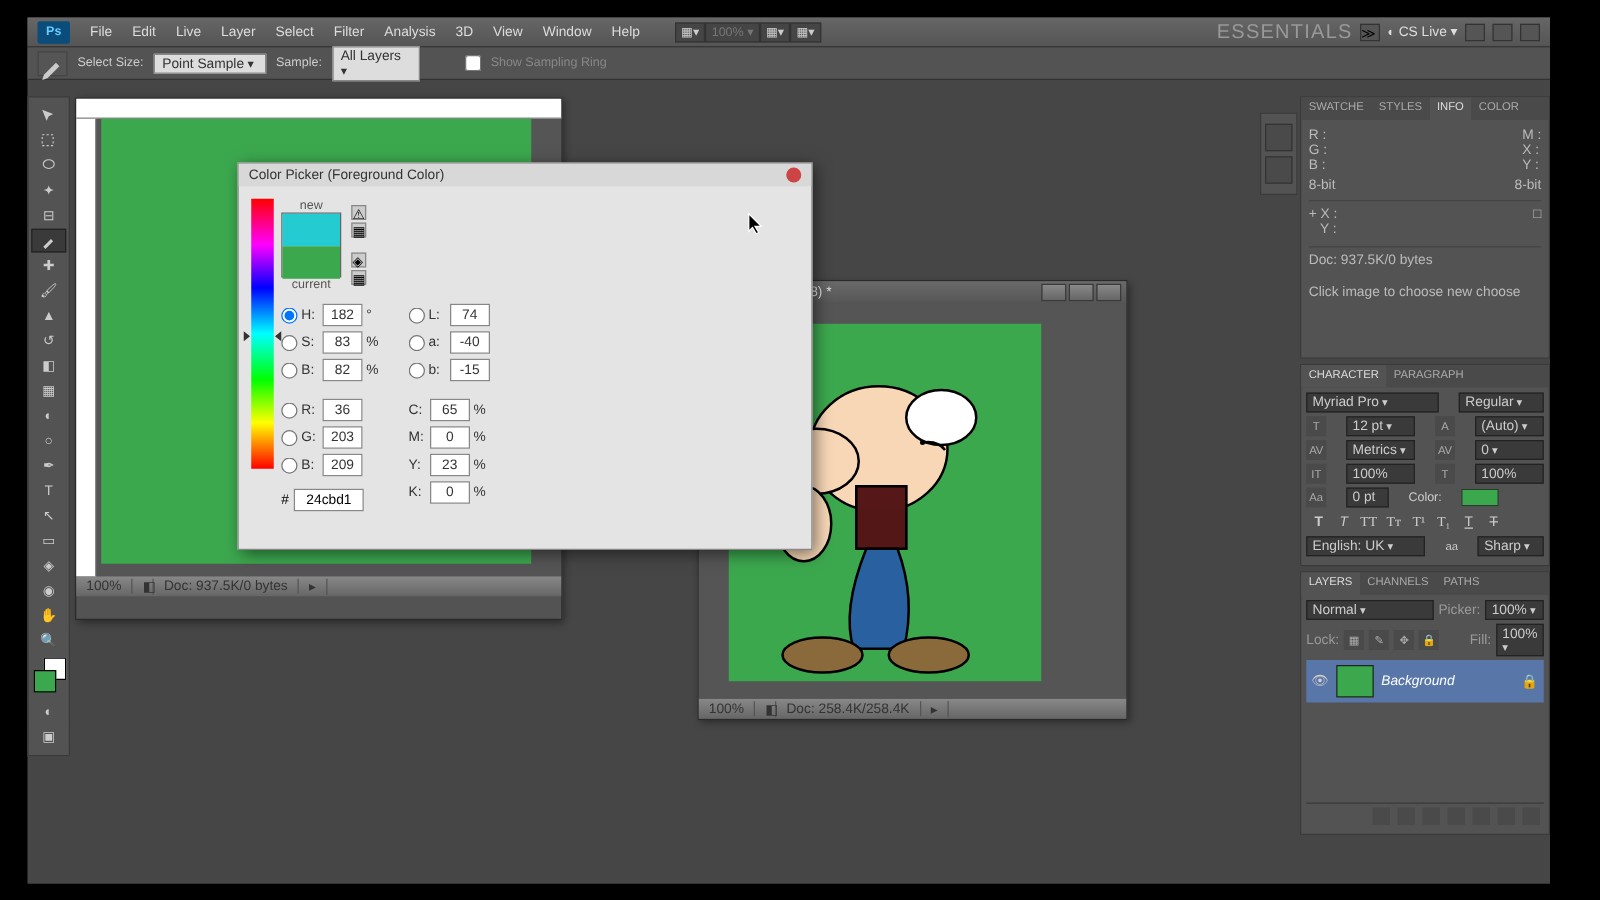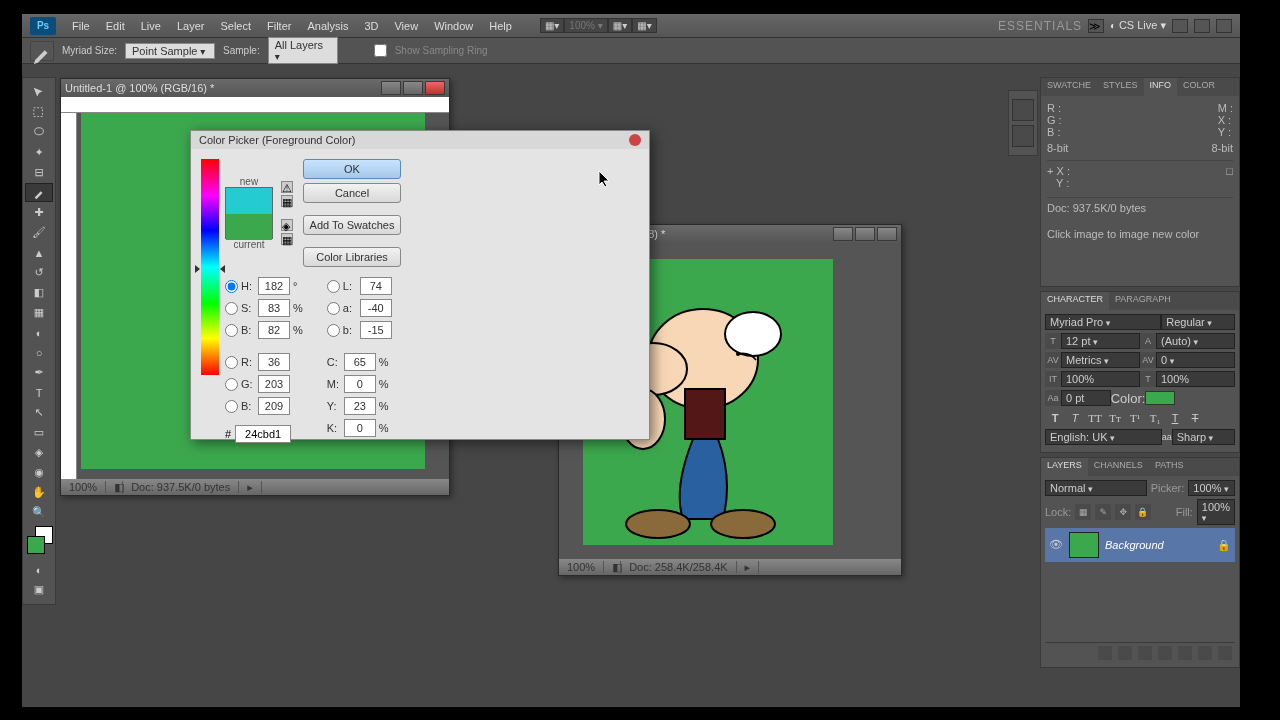--- a/index.html
+++ b/index.html
@@ -6,21 +6,21 @@
 body { background: #000; width: 1280px; height: 720px; overflow: hidden; position: relative; }
 .app { position: absolute; left: 22px; top: 14px; width: 1218px; height: 693px; background: #464646; }
 
 
 .menubar { height: 24px; background: linear-gradient(#666,#555); display: flex; align-items: center; border-bottom: 1px solid #333; }
 .ps-logo { width: 26px; height: 18px; margin: 0 8px; background: #0a4c7a; color: #6cf; font-weight: bold; text-align: center; line-height: 18px; border-radius: 2px; font-size: 10px; }
 .menubar span.menu { color: #ddd; padding: 0 8px; cursor: pointer; }
 .menubar .spacer { flex: 1; }
 .menubar .right { display: flex; align-items: center; gap: 6px; padding-right: 8px; }
 .dropdown-sm { background: #454545; border: 1px solid #333; color: #ccc; padding: 1px 4px; font-size: 10px; }
-.essentials { color: #999; font-size: 12px; letter-spacing: 1px; }
+.essentials { color: #999; font-size: 16px; letter-spacing: 1px; }
 .cslive { color: #ddd; font-size: 10px; }
 .winbtn { width: 16px; height: 14px; background: #555; border: 1px solid #333; }
 
 
 .optbar { height: 26px; background: #535353; display: flex; align-items: center; border-bottom: 1px solid #333; padding: 0 8px; gap: 8px; }
 .optbar .tool-icon { width: 24px; height: 20px; background: #555; border: 1px solid #444; }
 .optlabel { color: #ccc; font-size: 10px; }
 .optsel { background: #ddd; border: 1px solid #888; padding: 1px 6px; font-size: 10px; color: #333; width: 90px; }
 .showsamp { color: #888; font-size: 10px; }
 
@@ -84,21 +84,21 @@
 
 
 .panels { position: absolute; right: 0; top: 63px; width: 200px; bottom: 0; }
 .panelgrp { background: #535353; border: 1px solid #3a3a3a; margin-bottom: 4px; }
 .paneltabs { height: 18px; background: #4a4a4a; display: flex; }
 .ptab { padding: 2px 6px; color: #aaa; font-size: 9px; }
 .ptab.active { background: #535353; color: #ddd; }
 .infobody { padding: 6px; color: #bbb; font-size: 9px; }
 .inforow { display: flex; justify-content: space-between; }
 .charbody { padding: 4px; }
-.charrow { display: flex; gap: 0; margin-bottom: 3px; align-items: center; }
+.charrow { display: flex; gap: 16px; margin-bottom: 3px; align-items: center; }
 .charsel { background: #3a3a3a; border: 1px solid #222; color: #ccc; padding: 1px 4px; font-size: 9px; flex: 1; }
 .charico { width: 16px; height: 16px; background: #4a4a4a; color: #aaa; text-align: center; line-height: 16px; font-size: 9px; }
 .colorbox { width: 30px; height: 14px; background: #3ca84e; border: 1px solid #333; }
 .ttrow { display: flex; gap: 6px; padding: 3px; }
 .ttbtn { width: 14px; height: 14px; color: #ccc; font-family: serif; text-align: center; }
 .layersbody { padding: 4px; }
 .layersctl { display: flex; gap: 4px; align-items: center; margin-bottom: 3px; font-size: 9px; color: #999; }
 .layerrow { display: flex; align-items: center; background: #5876a8; padding: 4px; gap: 6px; }
 .eyeico { width: 14px; height: 14px; color: #ccc; text-align: center; }
 .thumb { width: 30px; height: 26px; background: #3ca84e; border: 1px solid #222; }
@@ -146,21 +146,21 @@
       <div class="winbtn"></div>
     </div>
   </div>
 
   <div class="optbar">
     <div class="tool-icon">
       <svg viewBox="0 0 16 16">
           <path d="M3 13l7-7 2 2-7 7-3 1z" fill="#ccc"></path>
         </svg>
     </div>
-    <span class="optlabel">Myriad Size:</span>
+    <span class="optlabel">Select Size:</span>
     <div class="optsel"><span>Point Sample</span> ▾</div>
     <span class="optlabel">Sample:</span>
     <div class="optsel" style="width:70px"><span>All Layers</span> ▾</div>
     <span style="width:20px"></span>
     <input type="checkbox" style="">
     <span class="showsamp">Show Sampling Ring</span>
   </div>
 
   <div class="tools">
     <div class="tool">
@@ -203,29 +203,20 @@
     <div class="tool">🔍</div>
     <div class="colorswap">
       <div class="bgcolor"></div>
       <div class="fgcolor"></div>
     </div>
     <div class="tool">◐</div>
     <div class="tool">▣</div>
   </div>
 
   <div class="docwin doc1" style="left:38px; top:64px; width:390px; height:418px;">
-    <div class="titlebar">
-      <span>Untitled-1 @ 100% (RGB/16) *</span>
-      <div class="spacer"></div>
-      <div class="winbtns">
-        <div></div>
-        <div></div>
-        <div style="background:linear-gradient(#e66,#b33)"></div>
-      </div>
-    </div>
     <div class="ruler-h">
       <span style="left:50px">50</span>
         <span style="left:95px">100</span>
         <span style="left:140px">150</span>
         <span style="left:185px">200</span>
         <span style="left:230px">250</span>
         <span style="left:275px">300</span>
         <span style="left:320px">350</span>
         <span style="left:360px">400</span>
     </div>
@@ -302,28 +293,20 @@
               <div class="nc-cur"></div>
             </div>
             <div style="font-size:10px;color:#555">current</div>
           </div>
           <div class="warnicons">
             <div class="wicon">⚠</div>
             <div class="wicon">▦</div>
             <div class="wicon" style="margin-top:10px">◈</div>
             <div class="wicon">▦</div>
           </div>
-          <div class="btns">
-            <div class="btn primary">OK</div>
-            <div class="btn">Cancel</div>
-            <div style="height:4px"></div>
-            <div class="btn">Add To Swatches</div>
-            <div style="height:4px"></div>
-            <div class="btn">Color Libraries</div>
-          </div>
         </div>
 
         <div class="vals">
           <div class="valcol">
             <div class="valrow">
                 <input type="radio" checked="" style="">
                 <span class="lbl">H:</span>
                 <input class="inp" value="182" style="">
                 <span class="unit">°</span>
               </div>
@@ -428,21 +411,21 @@
         </div>
         <div class="inforow" style="margin-top:4px">
           <div>8-bit</div>
             <div>8-bit</div>
         </div>
         <div class="inforow" style="margin-top:6px;border-top:1px solid #444;padding-top:4px">
           <div>+ <span>X :</span><br>&nbsp;&nbsp; <span>Y :</span></div>
           <div>□</div>
         </div>
         <div style="margin-top:8px;border-top:1px solid #444;padding-top:4px">Doc: 937.5K/0 bytes</div>
-        <div style="margin-top:14px">Click image to image new color</div>
+        <div style="margin-top:14px">Click image to choose new choose</div>
         <div style="height:40px"></div>
       </div>
     </div>
 
     <div class="panelgrp">
       <div class="paneltabs">
         <div class="ptab active">CHARACTER</div>
         <div class="ptab">PARAGRAPH</div>
       </div>
       <div class="charbody">
@@ -464,21 +447,21 @@
         </div>
         <div class="charrow">
           <div class="charico">IT</div>
           <div class="charsel"><span>100%</span></div>
           <div class="charico">T</div>
           <div class="charsel"><span>100%</span></div>
         </div>
         <div class="charrow">
           <div class="charico">Aa</div>
           <div class="charsel" style="flex:.4"><span>0 pt</span></div>
-          <span style="color:#ccc;font-size:13px">Color:</span>
+          <span style="color:#ccc;font-size:10px">Color:</span>
           <div class="colorbox"></div>
         </div>
         <div class="ttrow">
           <div class="ttbtn"><b>T</b></div>
           <div class="ttbtn"><i>T</i></div>
           <div class="ttbtn">TT</div>
           <div class="ttbtn">Tт</div>
           <div class="ttbtn">T¹</div>
           <div class="ttbtn">T₁</div>
           <div class="ttbtn"><u>T</u></div>

